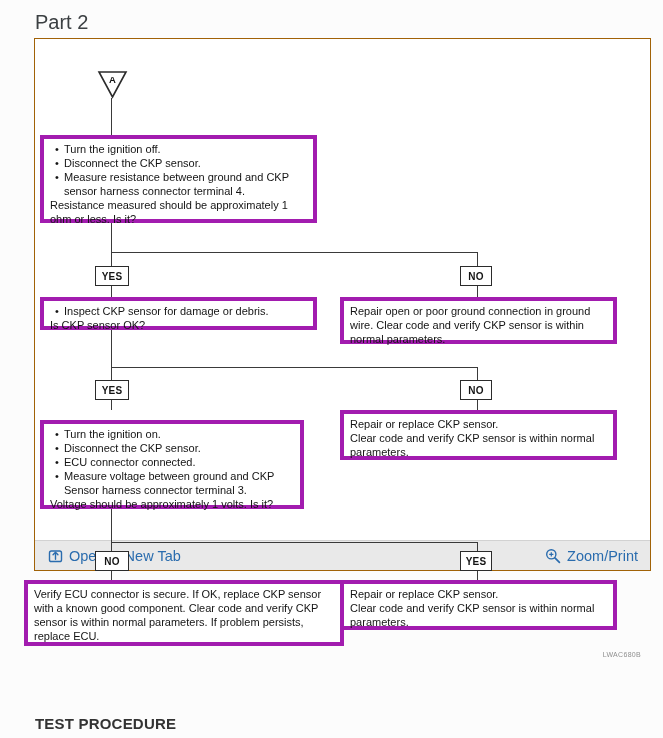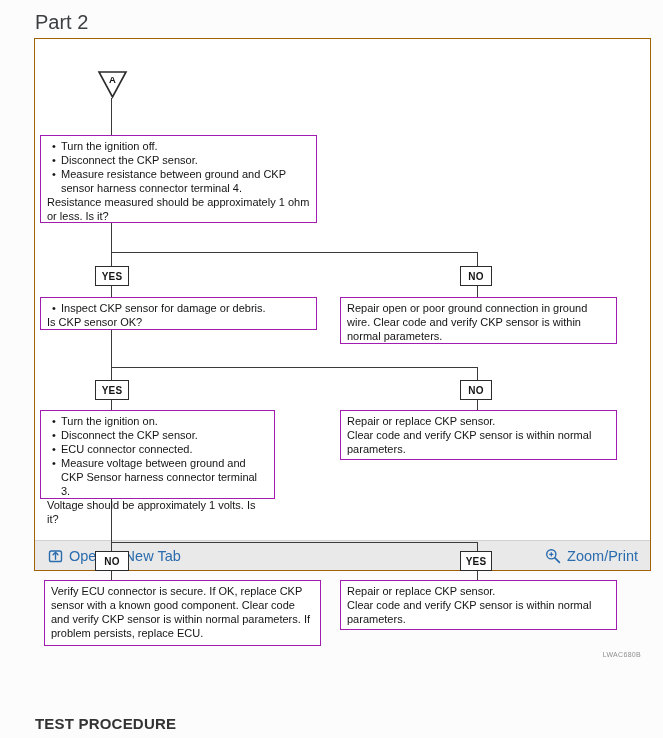--- a/index.html
+++ b/index.html
@@ -35,21 +35,21 @@
     text-align: center;
     font-weight: bold;
     font-size: 11px;
     line-height: 13px;
     color: #1c1c1c;
   }
   .tri-wrap { left: 97px; top: 70px; width: 31px; height: 29px; }
   .vline { background: #3a3a3a; width: 1px; }
   .hline { background: #3a3a3a; height: 1px; }
   .fbox {
-    border: 1px solid #a21caf;
+    border: 4px solid #a21caf;
     background: #fff;
     font-size: 11px;
     line-height: 14px;
     padding: 3px 6px 2px 6px;
     color: #141414;
   }
   .fbox .q { white-space: pre-line; }
   .bullet { display: flex; }
   .bullet::before {
     content: "\2022";
@@ -175,36 +175,36 @@
     <div class="q">Repair open or poor ground connection in ground wire. Clear code and verify CKP sensor is within normal parameters.</div>
   </div>
   <div class="abs fbox" style="left:40px;top:297px;width:277px;height:33px">
     <div class="bullet">Inspect CKP sensor for damage or debris.</div>
     <div class="q">Is CKP sensor OK?</div>
   </div>
 
   <div class="abs yn" style="left:95px;top:380px;width:34px;height:20px">YES</div>
   <div class="abs yn" style="left:460px;top:380px;width:32px;height:20px">NO</div>
 
-  <div class="abs fbox" style="left:40px;top:410px;width:235px;height:89px">
+  <div class="abs fbox" style="left:40px;top:420px;width:264px;height:89px">
     <div class="bullet">Turn the ignition on.</div>
     <div class="bullet">Disconnect the CKP sensor.</div>
     <div class="bullet">ECU connector connected.</div>
     <div class="bullet">Measure voltage between ground and CKP Sensor harness connector terminal 3.</div>
     <div class="q">Voltage should be approximately 1 volts. Is it?</div>
   </div>
   <div class="abs fbox" style="left:340px;top:410px;width:277px;height:50px">
     <div class="q">Repair or replace CKP sensor.
 Clear code and verify CKP sensor is within normal parameters.</div>
   </div>
 
   <div class="abs yn" style="left:95px;top:551px;width:34px;height:20px">NO</div>
   <div class="abs yn" style="left:460px;top:551px;width:32px;height:20px">YES</div>
 
-  <div class="abs fbox" style="left:44px;top:580px;width:277px;height:66px">
+  <div class="abs fbox" style="left:24px;top:580px;width:320px;height:66px">
     <div class="q">Verify ECU connector is secure. If OK, replace CKP sensor with a known good component. Clear code and verify CKP sensor is within normal parameters.  If problem persists, replace ECU.</div>
   </div>
   <div class="abs fbox" style="left:340px;top:580px;width:277px;height:50px">
     <div class="q">Repair or replace CKP sensor.
 Clear code and verify CKP sensor is within normal parameters.</div>
   </div>
 
   <div class="abs watermark">LWAC680B</div>
 
   <div class="bottom-heading">TEST PROCEDURE</div>

